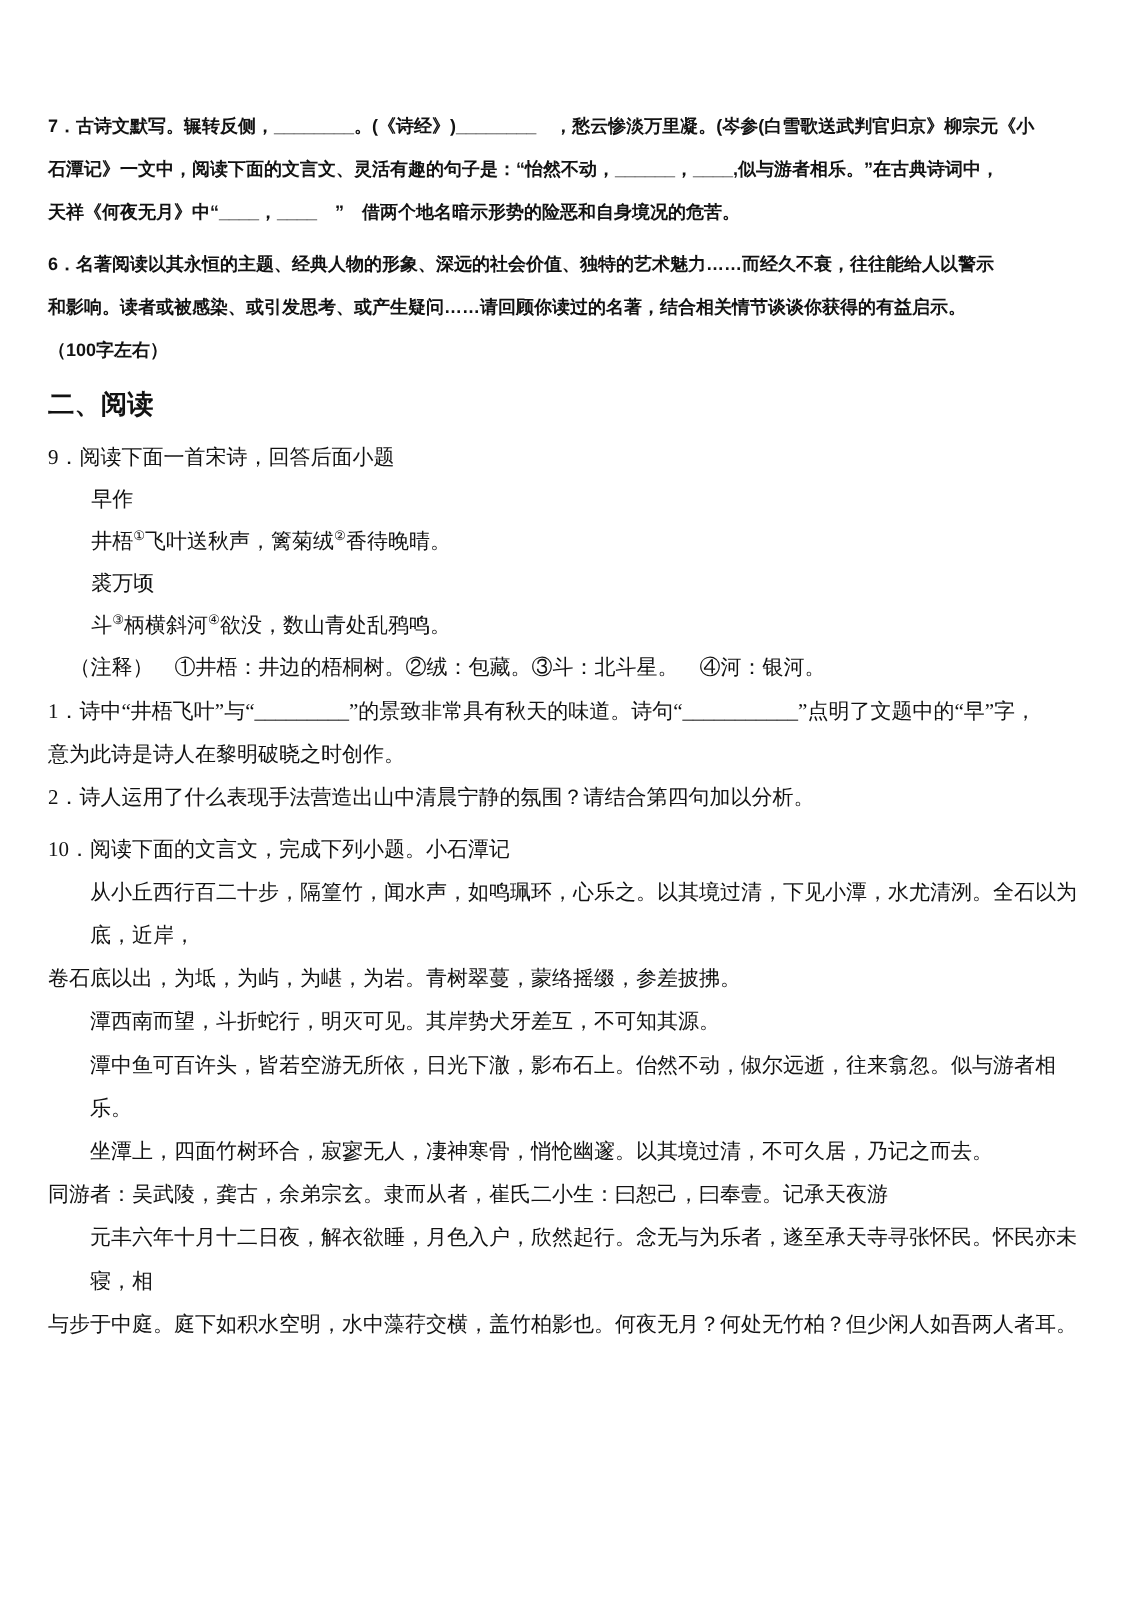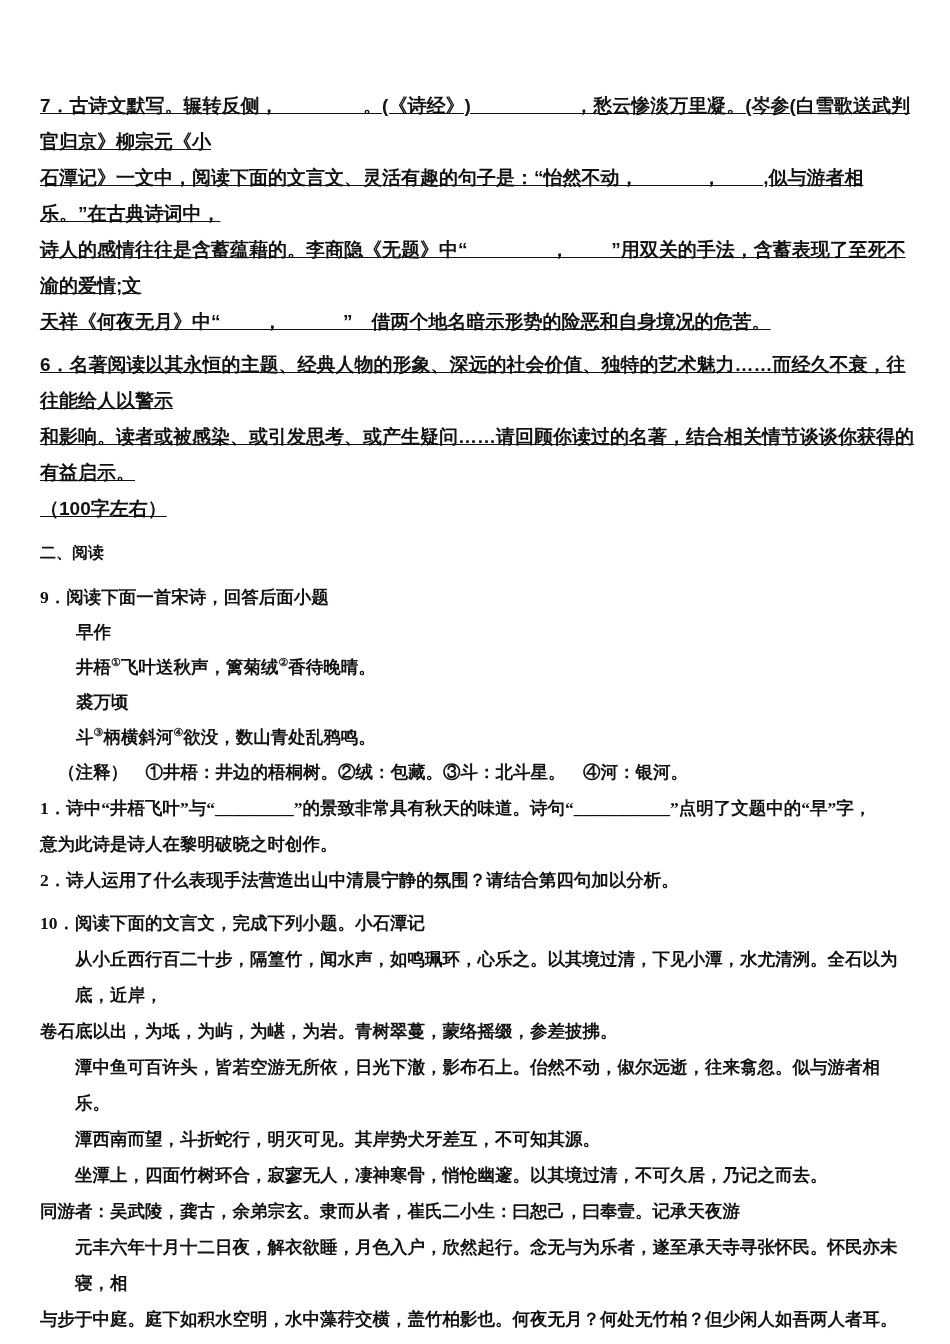--- a/index.html
+++ b/index.html
@@ -7,48 +7,46 @@
   .page{
     box-sizing:border-box;
     width:950px;
     min-height:1344px;
     padding:88px 36px 40px 40px;
     font-family:"Liberation Serif","DejaVu Serif",serif;
     font-size:17.5px;
     background:#ffffff;
   }
   section{margin:0 0 7px 0;}
-  .line{line-height:36px;white-space:normal;font-weight:bold;}
+  .line{line-height:36px;white-space:normal;}
   .bold{
     font-family:"Liberation Sans","DejaVu Sans",sans-serif;
     font-weight:700;
-    font-size:19px;
-    text-decoration:underline;
+    font-size:15px;
   }
   .heading{
     font-family:Liberation Serif, serif;
     font-weight:700;
-    font-size:16px;
+    font-size:22px;
     line-height:38px;
   }
   .indent2{padding-left:35px;}
   .poem-block .line{line-height:35px;}
   .poem-indent{padding-left:36px;}
   .note-indent{padding-left:18px;}
   sup{font-size:11px;line-height:0;vertical-align:super;}
 </style>
 </head>
 <body>
 
 <div class="page">
 
   <section>
     <div class="line bold">7．古诗文默写。辗转反侧，________。(《诗经》)________　，愁云惨淡万里凝。(岑参(白雪歌送武判官归京》柳宗元《小</div>
     <div class="line bold">石潭记》一文中，阅读下面的文言文、灵活有趣的句子是：“怡然不动，______，____,似与游者相乐。”在古典诗词中，</div>
-    <div class="line bold">诗人的感情往往是含蓄蕴藉的。李商隐《无题》中“______　，____”用双关的手法，含蓄表现了至死不渝的爱情;文</div>
     <div class="line bold">天祥《何夜无月》中“____，____　”　借两个地名暗示形势的险恶和自身境况的危苦。</div>
   </section>
 
   <section>
     <div class="line bold">6．名著阅读以其永恒的主题、经典人物的形象、深远的社会价值、独特的艺术魅力……而经久不衰，往往能给人以警示</div>
     <div class="line bold">和影响。读者或被感染、或引发思考、或产生疑问……请回顾你读过的名著，结合相关情节谈谈你获得的有益启示。</div>
     <div class="line bold">（100字左右）</div>
   </section>
 
   <section>
@@ -67,22 +65,22 @@
     <div class="line">1．诗中“井梧飞叶”与“_________”的景致非常具有秋天的味道。诗句“___________”点明了文题中的“早”字，</div>
     <div class="line">意为此诗是诗人在黎明破晓之时创作。</div>
     <div class="line">2．诗人运用了什么表现手法营造出山中清晨宁静的氛围？请结合第四句加以分析。</div>
   </section>
 
   <section>
     <div class="line">10．阅读下面的文言文，完成下列小题。小石潭记</div>
     <div>
       <div class="line indent2">从小丘西行百二十步，隔篁竹，闻水声，如鸣珮环，心乐之。以其境过清，下见小潭，水尤清洌。全石以为底，近岸，</div>
       <div class="line">卷石底以出，为坻，为屿，为嵁，为岩。青树翠蔓，蒙络摇缀，参差披拂。</div>
+      <div class="line indent2">潭西南而望，斗折蛇行，明灭可见。其岸势犬牙差互，不可知其源。</div>
       <div class="line indent2">潭中鱼可百许头，皆若空游无所依，日光下澈，影布石上。佁然不动，俶尔远逝，往来翕忽。似与游者相乐。</div>
-      <div class="line indent2">潭西南而望，斗折蛇行，明灭可见。其岸势犬牙差互，不可知其源。</div>
       <div class="line indent2">坐潭上，四面竹树环合，寂寥无人，凄神寒骨，悄怆幽邃。以其境过清，不可久居，乃记之而去。</div>
       <div class="line">同游者：吴武陵，龚古，余弟宗玄。隶而从者，崔氏二小生：曰恕己，曰奉壹。记承天夜游</div>
       <div class="line indent2">元丰六年十月十二日夜，解衣欲睡，月色入户，欣然起行。念无与为乐者，遂至承天寺寻张怀民。怀民亦未寝，相</div>
       <div class="line">与步于中庭。庭下如积水空明，水中藻荇交横，盖竹柏影也。何夜无月？何处无竹柏？但少闲人如吾两人者耳。</div>
     </div>
   </section>
 
 </div>
 
 </body></html>

